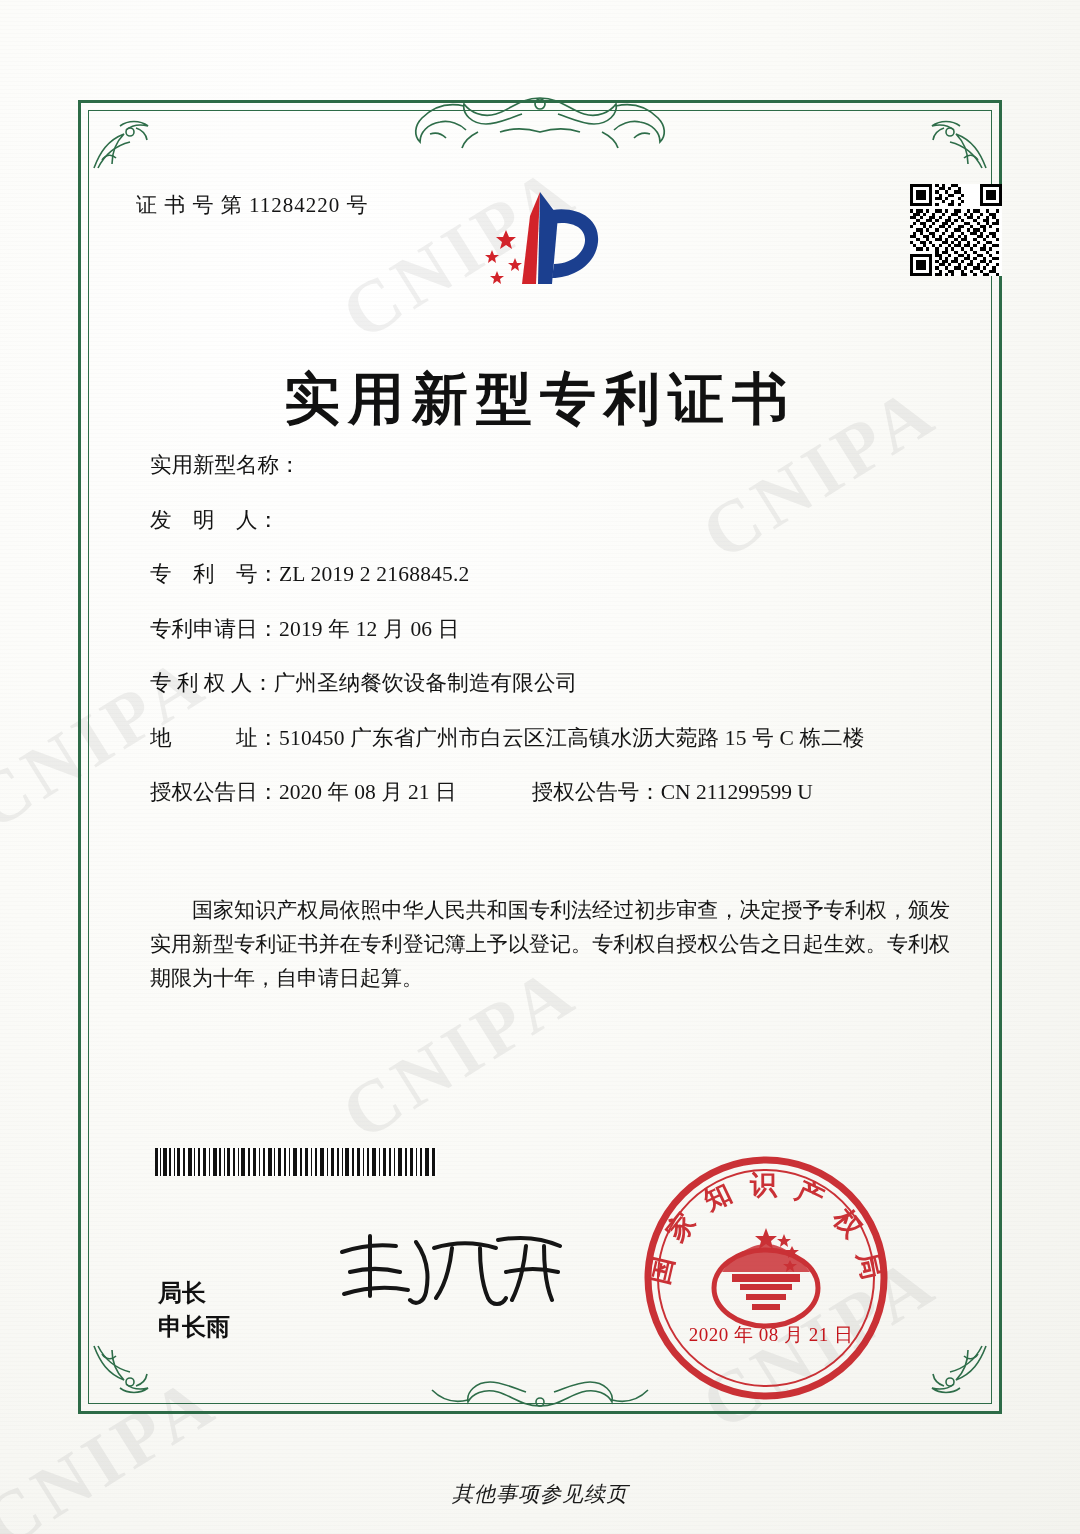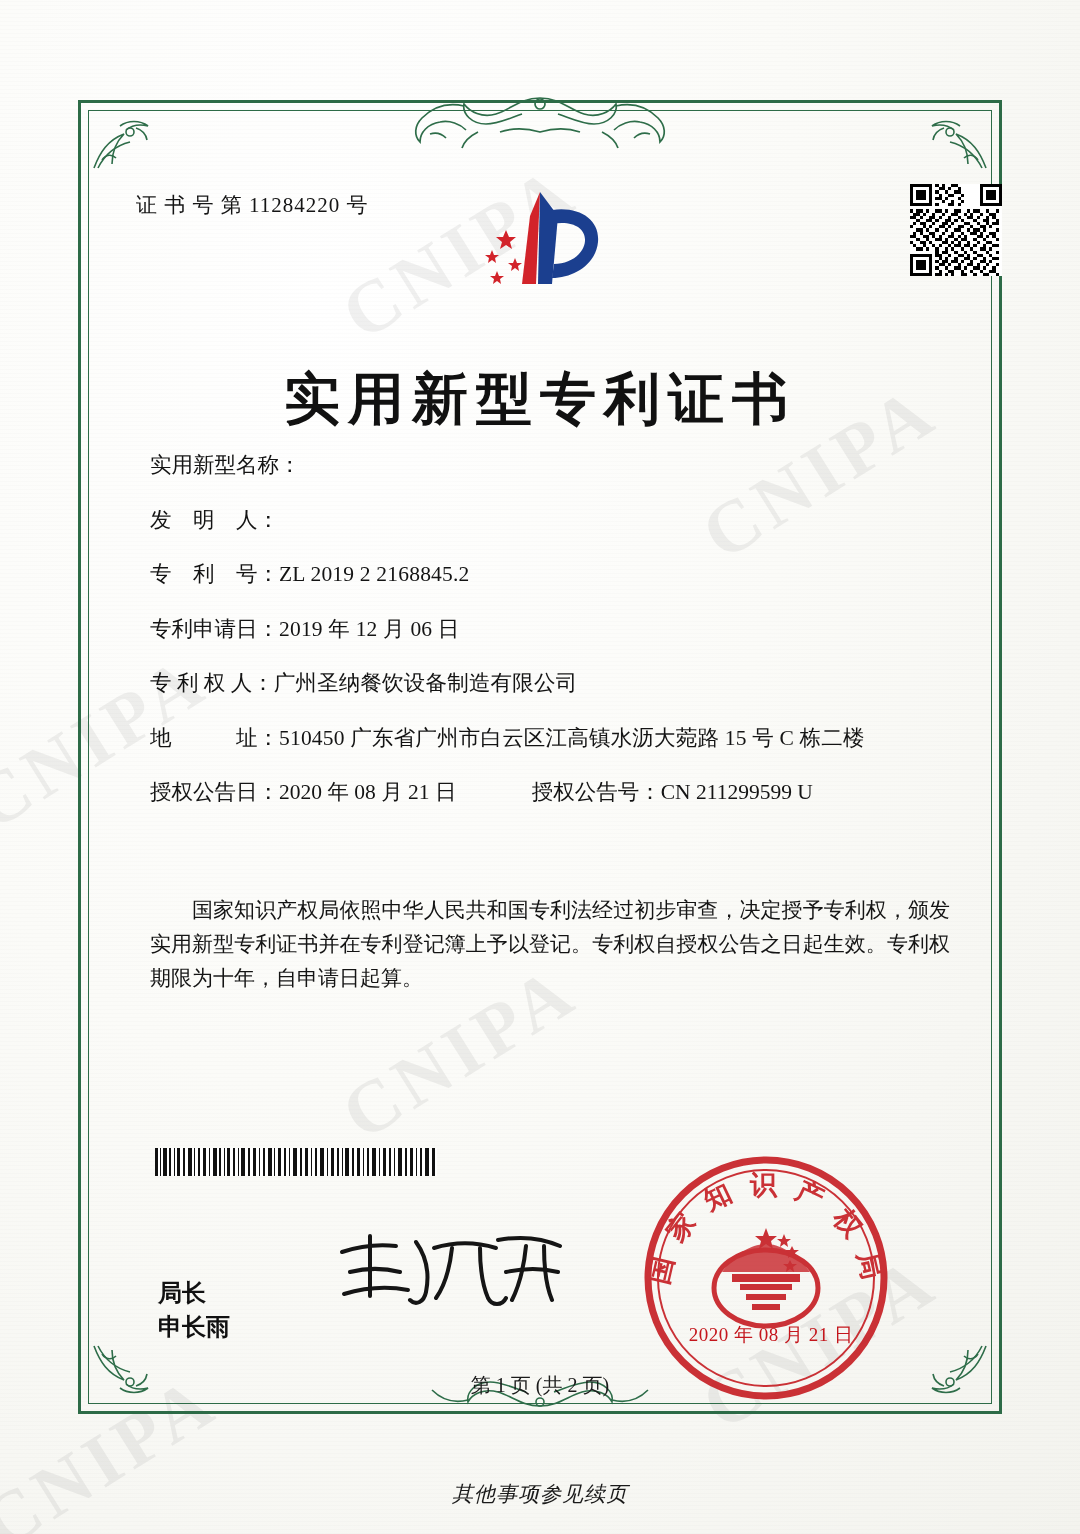--- a/index.html
+++ b/index.html
@@ -698,15 +698,14 @@
           <path id="arcTop" d="M 28 140 A 98 98 0 0 1 224 140" fill="none"></path>
         </defs>
         <text font-family="'Liberation Serif', serif" font-size="27" font-weight="bold" fill="#c4161c" letter-spacing="5">
           <textPath href="#arcTop" startOffset="50%" text-anchor="middle">国 家 知 识 产 权 局</textPath>
         </text>
       </g>
     </svg>
   </div>
   <div id="seal-date">2020 年 08 月 21 日</div>
 
-  <div id="page-num">第 1 页 (共 2 页)</div>
   <div id="footnote">其他事项参见续页</div>
 </div>
 
 </body></html>

